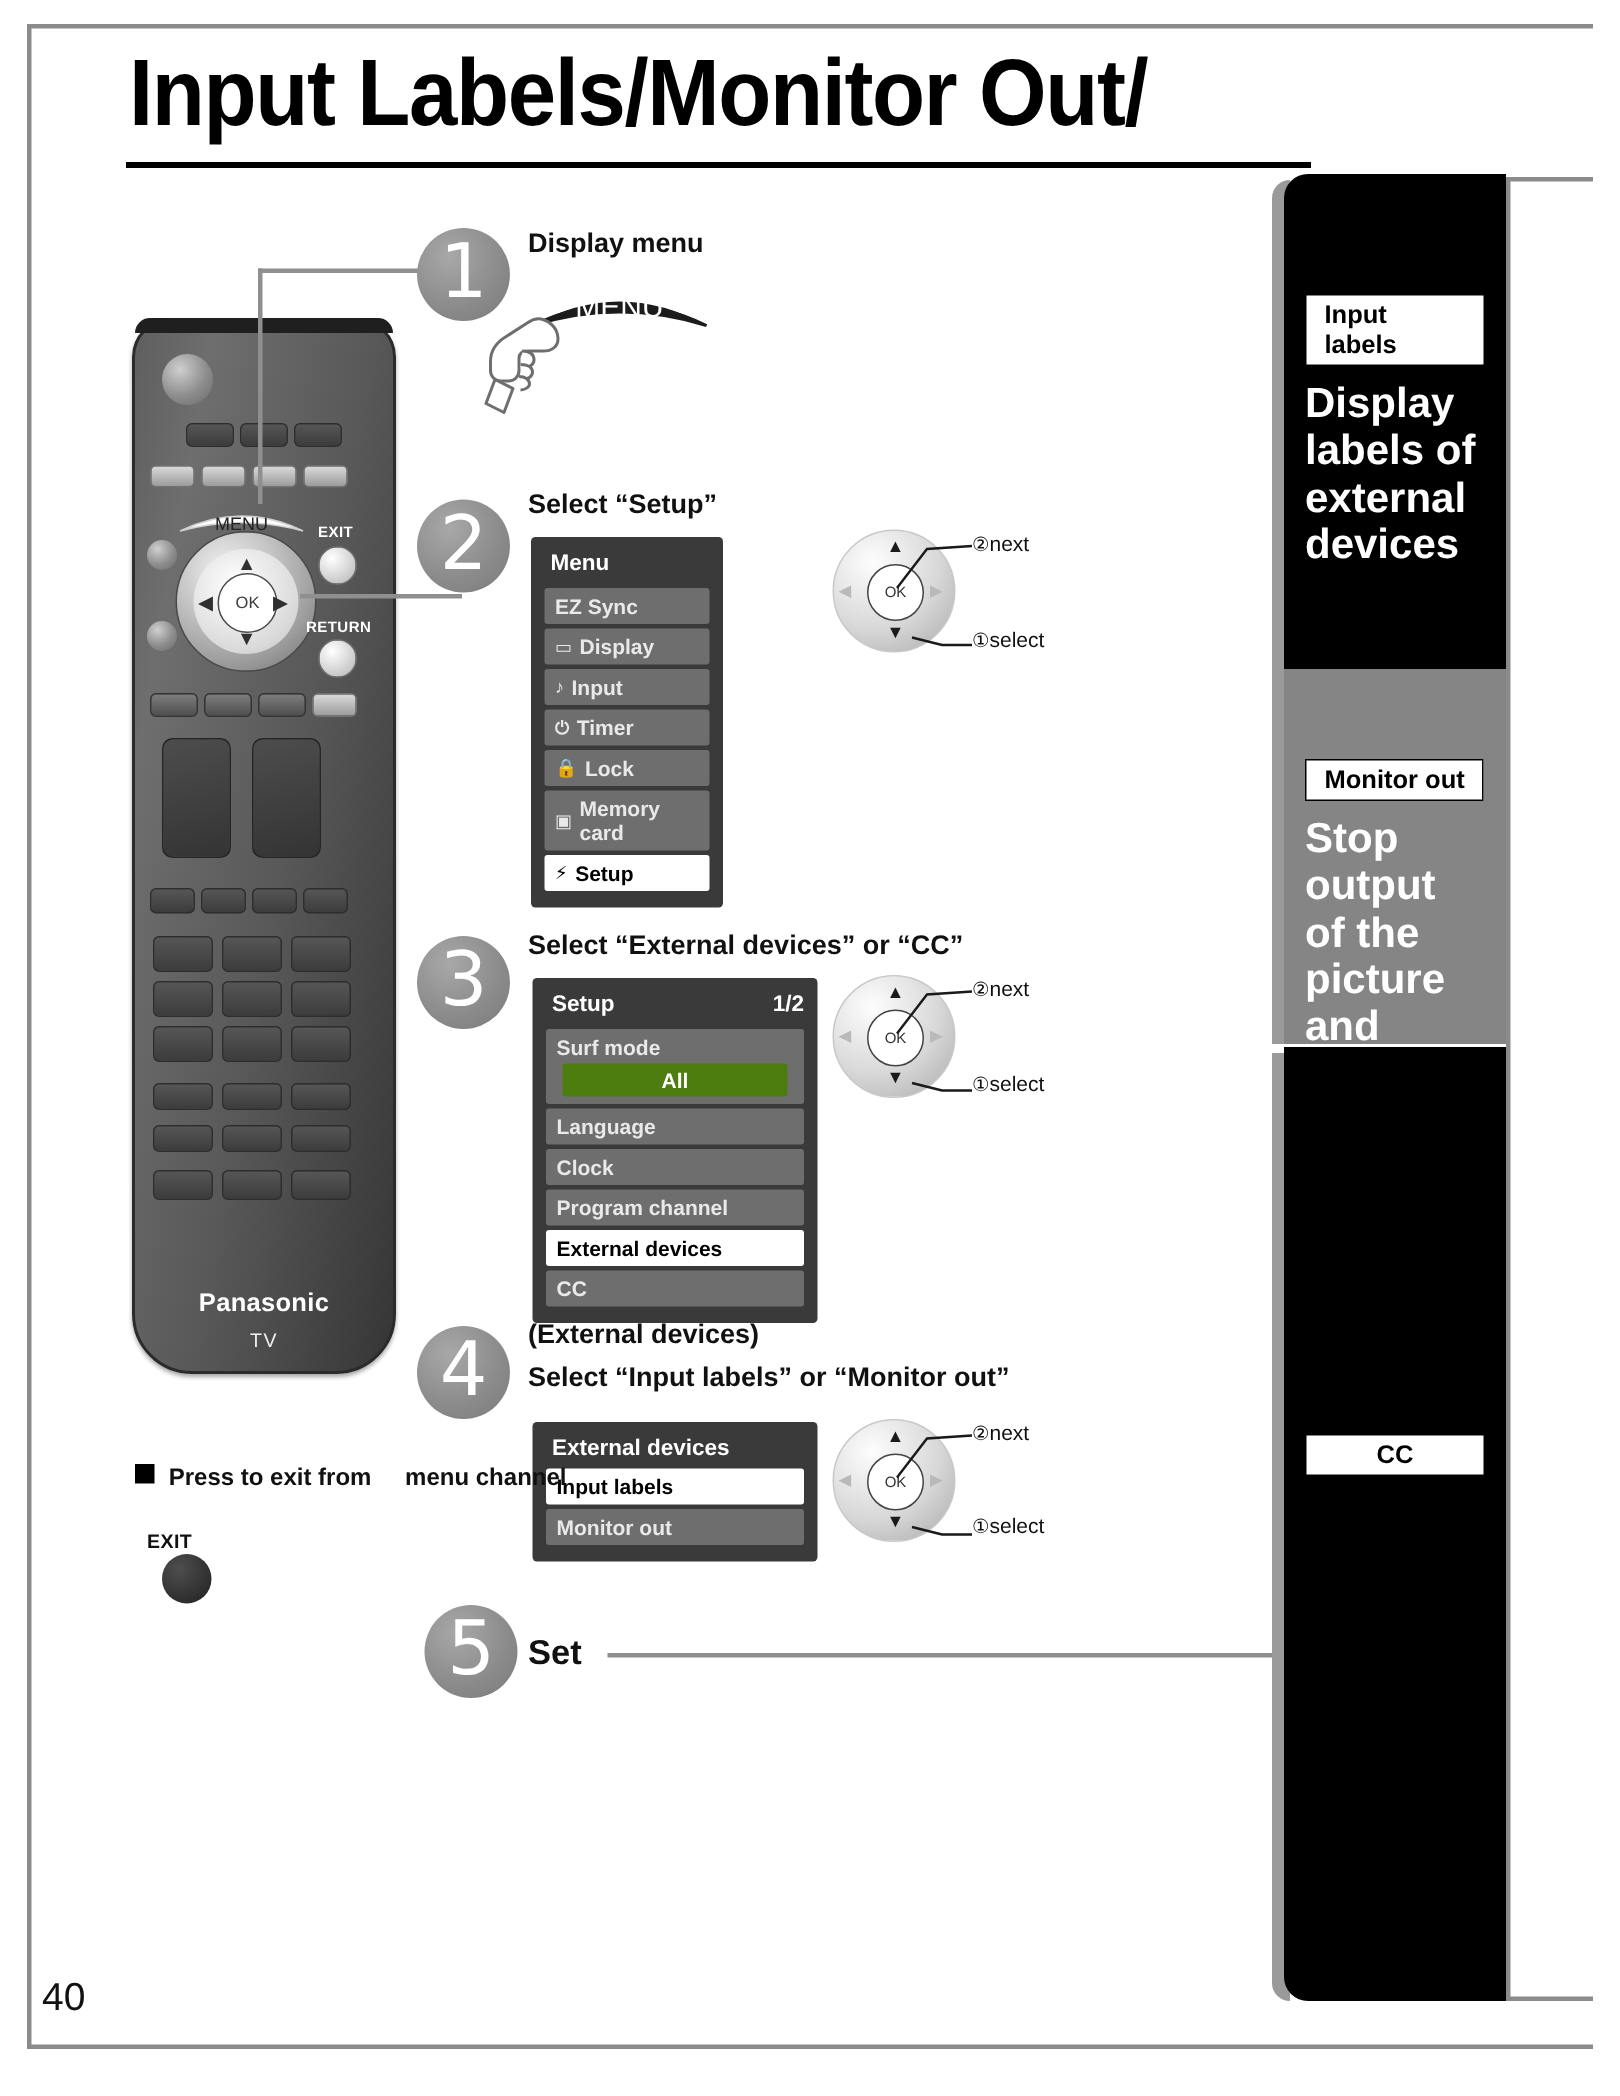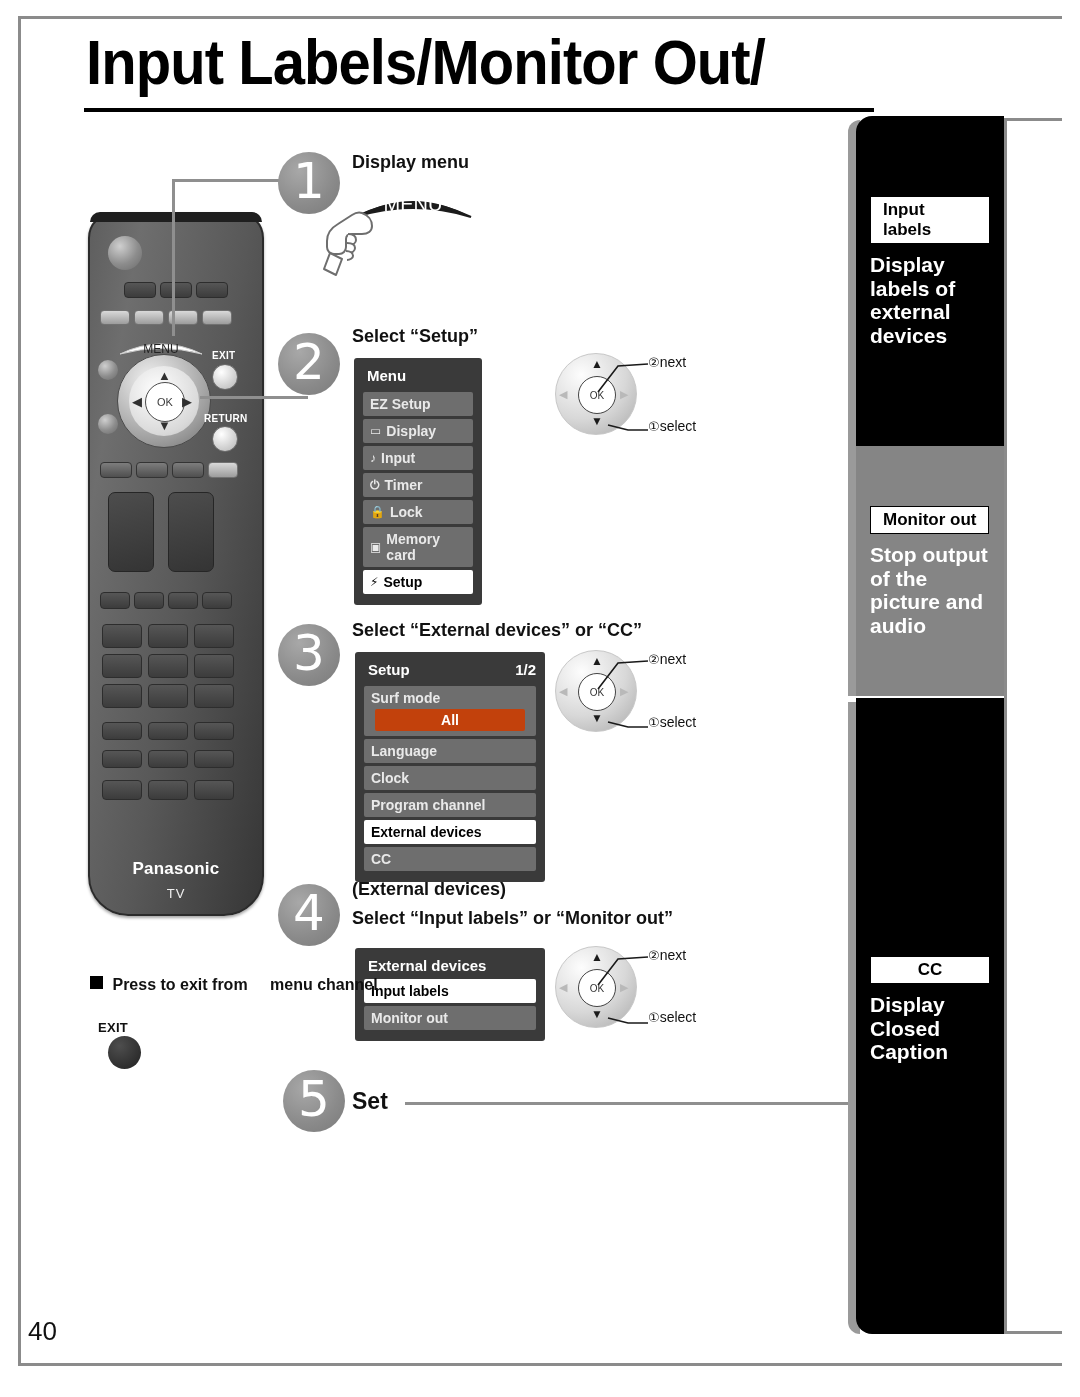--- a/index.html
+++ b/index.html
@@ -66,21 +66,21 @@
     font-size:17px;font-weight:bold;letter-spacing:.2px;}
   .r-tv{position:absolute;left:0;top:672px;width:100%;text-align:center;color:#efefef;font-size:13px;letter-spacing:1px;}
 
   
   .osd{position:absolute;background:#3a3a3a;border-radius:3px;padding:8px 9px 11px 9px;box-sizing:border-box;}
   .osd-title{color:#fff;font-size:15px;font-weight:bold;margin:1px 0 8px 4px;display:flex;justify-content:space-between;align-items:baseline;}
   .osd-title .pg{font-size:15px;font-weight:bold;color:#fff;}
   .osd-row{color:#e9e9e9;font-size:14px;font-weight:bold;background:#6e6e6e;border-radius:2px;
     padding:4px 7px;margin-bottom:3px;display:flex;align-items:center;gap:5px;box-sizing:border-box;}
   .osd-row.sel{background:#fff;color:#000;}
-  .osd-sub{background:#c2410c;color:#fff;font-size:14px;font-weight:bold;text-align:center;
+  .osd-sub{background:#4d7c0f;color:#fff;font-size:14px;font-weight:bold;text-align:center;
     border-radius:2px;padding:3px 12px;margin:3px 4px 0 4px;}
   .osd-ico{font-size:12px;line-height:1;display:inline-block;}
 
   
   .dpd{position:absolute;width:82px;height:82px;}
   .dpd-disc{position:absolute;inset:0;border-radius:50%;
     background:radial-gradient(circle at 32% 26%,#fdfdfd,#d8d8d8 55%,#a9a9a9 100%);border:1px solid #c8c8c8;}
   .dpd-ok{position:absolute;left:23px;top:23px;width:36px;height:36px;border-radius:50%;background:#fff;
     border:1.4px solid #444;display:flex;align-items:center;justify-content:center;font-size:10px;color:#333;}
   .dpd-up{position:absolute;left:36px;top:5px;font-size:12px;color:#1b1b1b;line-height:1;}
@@ -88,21 +88,21 @@
   .dpd-lf{position:absolute;left:4px;top:36px;font-size:11px;color:#b9b9b9;line-height:1;}
   .dpd-rt{position:absolute;left:65px;top:36px;font-size:11px;color:#b9b9b9;line-height:1;}
   .dpd-cap{position:absolute;font-size:14px;color:#111;white-space:nowrap;}
   .dpd-cap .num{font-size:13px;}
 
   
   .side{position:absolute;box-sizing:border-box;}
   .side-shadow{position:absolute;background:#9a9a9a;}
   .side-badge{display:inline-block;background:#fff;color:#000;font-size:17px;font-weight:bold;
     padding:3px 12px;border:1px solid #000;margin-bottom:9px;}
-  .side-text{color:#fff;font-size:21px;font-weight:bold;line-height:1.12;}
+  .side-text{color:#fff;font-size:28px;font-weight:bold;line-height:1.12;}
 
   
   .exit-note{position:absolute;left:90px;top:976px;}
   .exit-note .bullet{display:inline-block;width:13px;height:13px;background:#000;margin-right:5px;vertical-align:1px;}
   .exit-note .txt{font-size:16px;font-weight:bold;color:#111;line-height:1.18;display:inline;}
   .exit-label{position:absolute;left:98px;top:1020px;font-size:13px;font-weight:bold;color:#111;letter-spacing:.3px;}
   .exit-btn{position:absolute;left:108px;top:1036px;width:33px;height:33px;border-radius:50%;
     background:radial-gradient(circle at 35% 30%,#4e4e4e,#2e2e2e 70%,#222);}
 
   .page-num{position:absolute;left:28px;top:1316px;font-size:26px;color:#111;font-family:"Liberation Sans",sans-serif;}
@@ -231,21 +231,21 @@
   </div>
 
   <div class="step-circle" style="left:278px;top:333px;">2</div>
   <div class="step-title" style="left:352px;top:326px;">Select “Setup”</div>
 
   <div class="osd" style="left:354px;top:358px;width:128px;">
     <div class="osd-title">
       <span>Menu</span>
     </div>
     <div class="osd-row">
-      <span>EZ Setup</span>
+      <span>EZ Sync</span>
     </div>
     <div class="osd-row">
       <span class="osd-ico">▭</span>
       <span>Display</span>
     </div>
     <div class="osd-row">
       <span class="osd-ico">♪</span>
       <span>Input</span>
     </div>
     <div class="osd-row">
@@ -387,21 +387,20 @@
 
   <div class="side-shadow" style="left:848px;top:450px;width:12px;height:246px;"></div>
   <div class="side" style="left:856px;top:446px;width:148px;height:250px;background:#858585;padding:60px 14px 0 14px;">
     <div class="side-badge">Monitor out</div>
     <div class="side-text">Stop output of the picture and audio</div>
   </div>
 
   <div class="side-shadow" style="left:848px;top:702px;width:12px;height:632px;border-radius:0 0 0 14px;"></div>
   <div class="side" style="left:856px;top:698px;width:148px;height:636px;background:#000;border-radius:0 0 0 16px;padding:258px 14px 0 14px;">
     <div class="side-badge" style="display:block;text-align:center;padding:3px 0;">CC</div>
-    <div class="side-text">Display Closed Caption</div>
   </div>
 
   <div class="ln" style="left:1004px;top:118px;width:3px;height:1216px;background:#8b8b8b;"></div>
   <div class="ln" style="left:1004px;top:118px;width:58px;height:3px;background:#8b8b8b;"></div>
   <div class="ln" style="left:1004px;top:1331px;width:58px;height:3px;background:#8b8b8b;"></div>
 
   <div class="page-num">40</div>
 
 </div>
 

